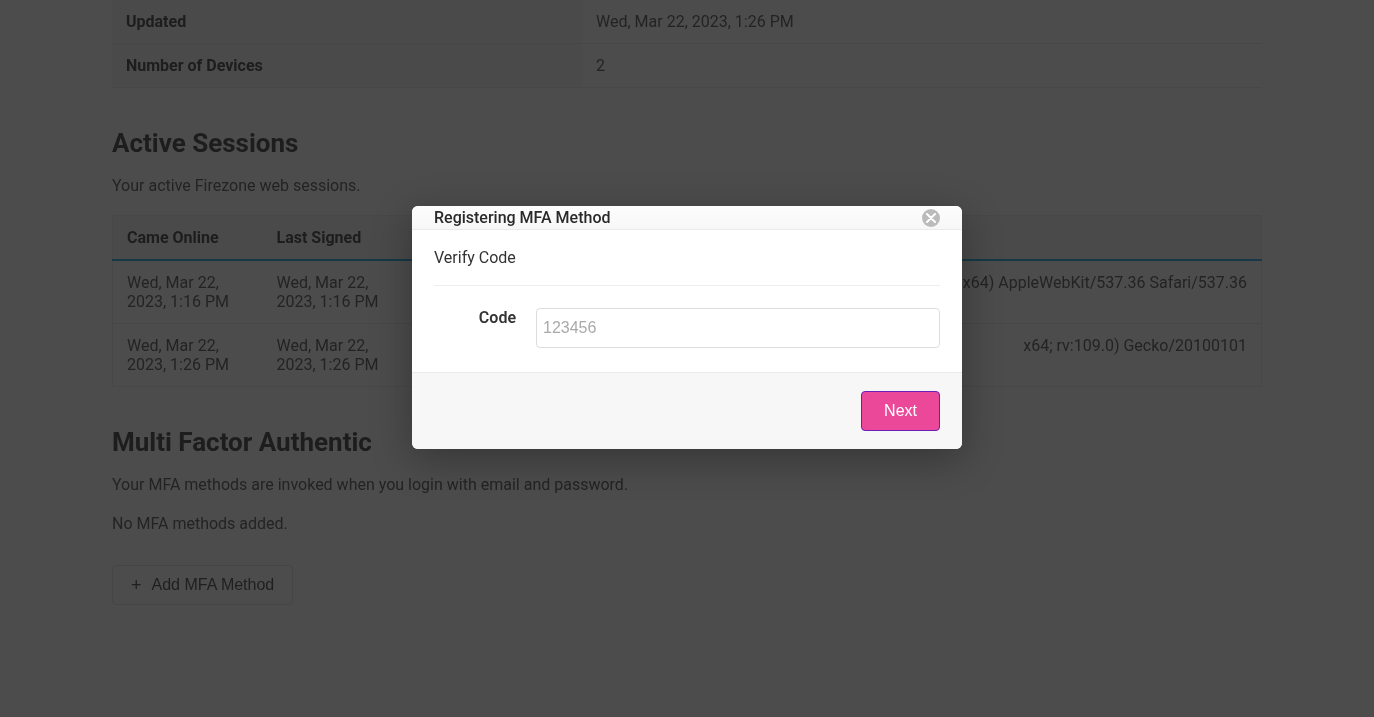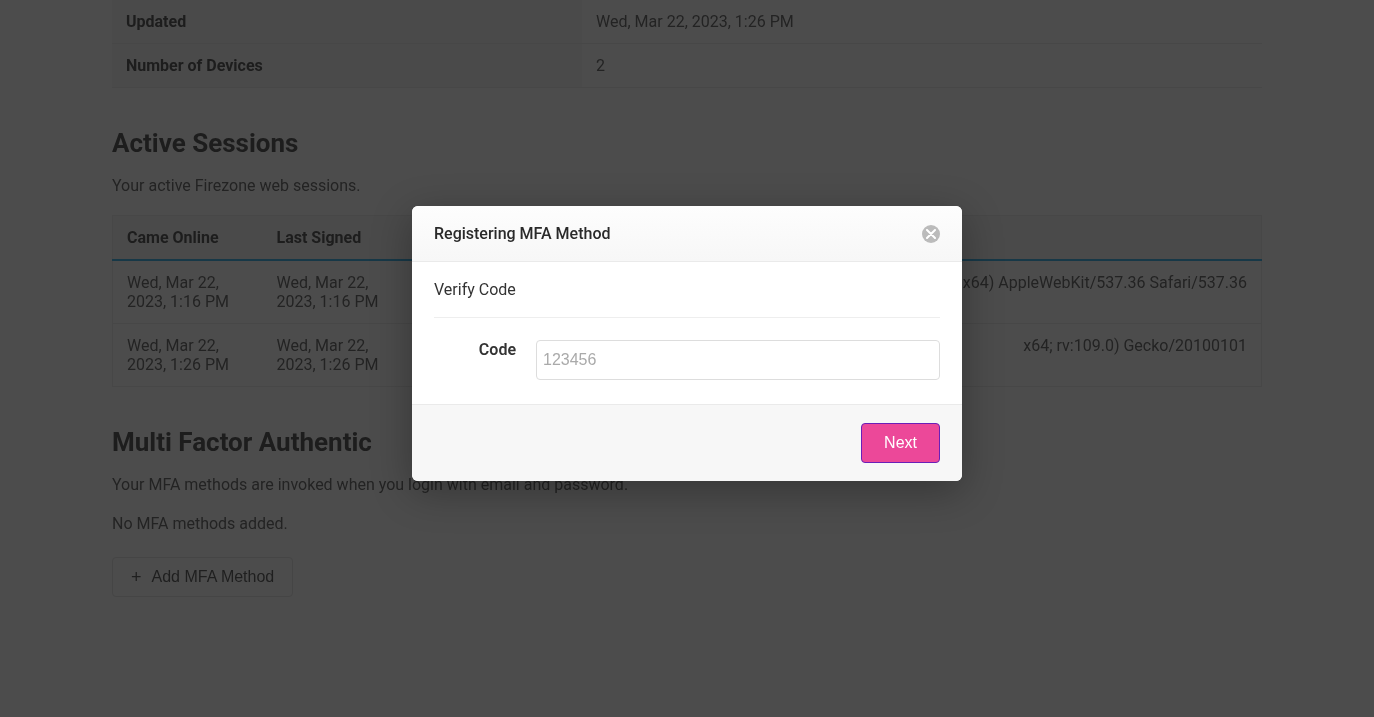--- a/index.html
+++ b/index.html
@@ -47,21 +47,21 @@
       color: #2a2a2a;
       margin: 30px 0 18px 0;
     }
     p.section-desc {
       color: #444;
       margin-bottom: 20px;
       font-size: 16px;
     }
     p.no-methods {
       color: #444;
-      margin-bottom: 24px;
+      margin-bottom: 32px;
       font-size: 16px;
     }
     .sessions-table {
       width: 100%;
       border-collapse: collapse;
       border: 1px solid #e8e8e8;
       margin-bottom: 40px;
     }
     .sessions-table th {
       background: #f5f5f5;
@@ -115,21 +115,21 @@
       width: 550px;
       border-radius: 6px;
       box-shadow: 0 10px 40px rgba(0,0,0,0.3);
       margin-top: 206px;
       overflow: hidden;
     }
     .modal-header {
       display: flex;
       justify-content: space-between;
       align-items: center;
-      padding: 18px 22px;
+      padding: 2px 22px;
       background: linear-gradient(#fdfdfd, #f7f7f7);
       border-bottom: 1px solid #eaeaea;
     }
     .modal-header .title {
       font-size: 16px;
       font-weight: 500;
       color: #2a2a2a;
     }
     .modal-close {
       width: 18px;

